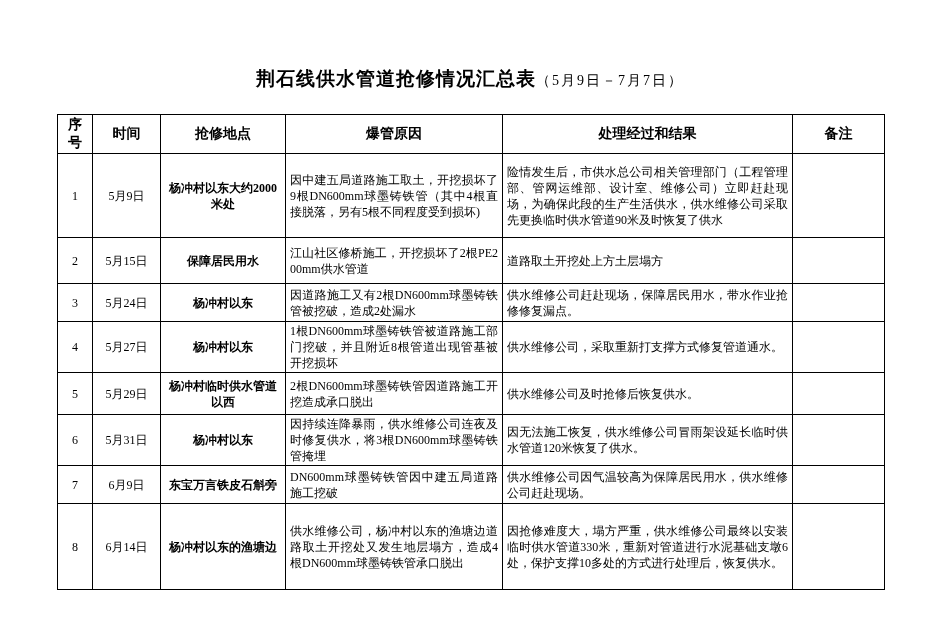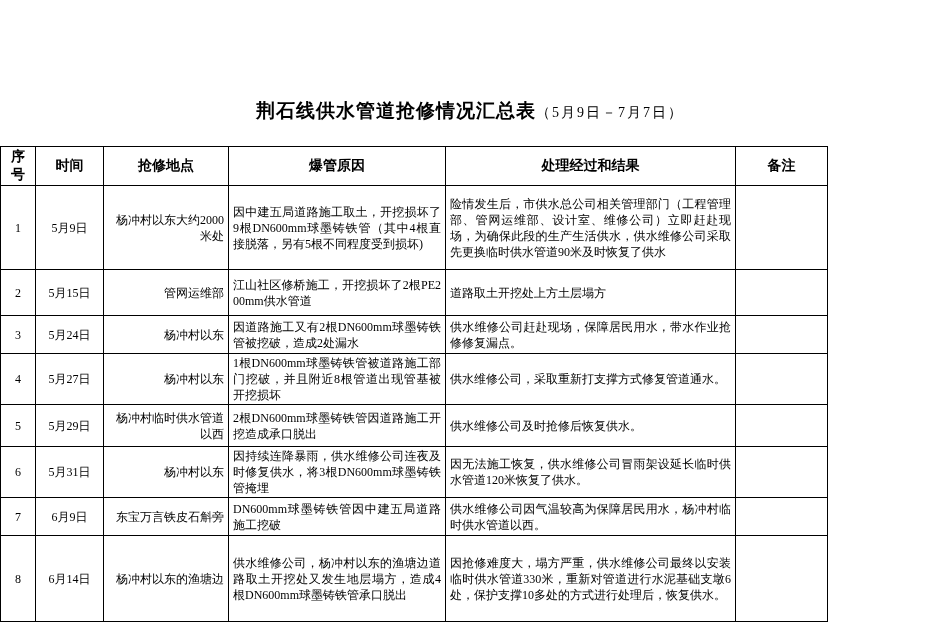--- a/index.html
+++ b/index.html
@@ -8,40 +8,41 @@
     background: #ffffff;
   }
   body {
     width: 940px;
     height: 643px;
     font-family: "Liberation Serif", "DejaVu Serif", serif;
     color: #000000;
     overflow: hidden;
   }
   .page {
-    padding-top: 88px;
+    padding-top: 56px;
   }
   .doc-title {
     text-align: center;
     margin: 0 0 21px 0;
     white-space: nowrap;
   }
   .title-main {
     font-size: 19px;
     font-weight: bold;
     letter-spacing: 1px;
   }
   .title-dates {
     font-size: 14px;
     font-weight: normal;
     letter-spacing: 2px;
   }
   table.repair-table {
     border-collapse: collapse;
     table-layout: fixed;
+    margin-left: 57px;
     width: 827px;
   }
   .repair-table th,
   .repair-table td {
     border: 1px solid #000000;
     padding: 1px 4px;
     vertical-align: middle;
     overflow: hidden;
     word-break: break-all;
   }
@@ -52,21 +53,22 @@
     height: 34px;
   }
   .repair-table td {
     font-size: 12px;
     line-height: 16px;
   }
   td.c-no, td.c-date {
     text-align: center;
   }
   td.c-loc {
-    text-align: right;
+    text-align: center;
+    font-weight: bold;
   }
   td.c-cause, td.c-res {
     text-align: justify;
   }
   tbody tr:nth-child(1) { height: 84px; }
   tbody tr:nth-child(2) { height: 46px; }
   tbody tr:nth-child(3) { height: 38px; }
   tbody tr:nth-child(4) { height: 48px; }
   tbody tr:nth-child(5) { height: 42px; }
   tbody tr:nth-child(6) { height: 46px; }
@@ -104,21 +106,21 @@
         <td class="c-no">1</td>
         <td class="c-date">5月9日</td>
         <td class="c-loc">杨冲村以东大约2000米处</td>
         <td class="c-cause">因中建五局道路施工取土，开挖损坏了9根DN600mm球墨铸铁管（其中4根直接脱落，另有5根不同程度受到损坏)</td>
         <td class="c-res">险情发生后，市供水总公司相关管理部门（工程管理部、管网运维部、设计室、维修公司）立即赶赴现场，为确保此段的生产生活供水，供水维修公司采取先更换临时供水管道90米及时恢复了供水</td>
         <td class="c-remark"></td>
       </tr>
       <tr>
         <td class="c-no">2</td>
         <td class="c-date">5月15日</td>
-        <td class="c-loc">管网运维部</td>
+        <td class="c-loc">保障居民用水</td>
         <td class="c-cause">江山社区修桥施工，开挖损坏了2根PE200mm供水管道</td>
         <td class="c-res">道路取土开挖处上方土层塌方</td>
         <td class="c-remark"></td>
       </tr>
       <tr>
         <td class="c-no">3</td>
         <td class="c-date">5月24日</td>
         <td class="c-loc">杨冲村以东</td>
         <td class="c-cause">因道路施工又有2根DN600mm球墨铸铁管被挖破，造成2处漏水</td>
         <td class="c-res">供水维修公司赶赴现场，保障居民用水，带水作业抢修修复漏点。</td>
@@ -146,21 +148,21 @@
         <td class="c-loc">杨冲村以东</td>
         <td class="c-cause">因持续连降暴雨，供水维修公司连夜及时修复供水，将3根DN600mm球墨铸铁管掩埋</td>
         <td class="c-res">因无法施工恢复，供水维修公司冒雨架设延长临时供水管道120米恢复了供水。</td>
         <td class="c-remark"></td>
       </tr>
       <tr>
         <td class="c-no">7</td>
         <td class="c-date">6月9日</td>
         <td class="c-loc">东宝万言铁皮石斛旁</td>
         <td class="c-cause">DN600mm球墨铸铁管因中建五局道路施工挖破</td>
-        <td class="c-res">供水维修公司因气温较高为保障居民用水，杨冲村临时供水管道以西。</td>
+        <td class="c-res">供水维修公司因气温较高为保障居民用水，供水维修公司赶赴现场。</td>
         <td class="c-remark"></td>
       </tr>
       <tr>
         <td class="c-no">8</td>
         <td class="c-date">6月14日</td>
         <td class="c-loc">杨冲村以东的渔塘边</td>
         <td class="c-cause">供水维修公司，杨冲村以东的渔塘边道路取土开挖处又发生地层塌方，造成4根DN600mm球墨铸铁管承口脱出</td>
         <td class="c-res">因抢修难度大，塌方严重，供水维修公司最终以安装临时供水管道330米，重新对管道进行水泥基础支墩6处，保护支撑10多处的方式进行处理后，恢复供水。</td>
         <td class="c-remark"></td>
       </tr>

